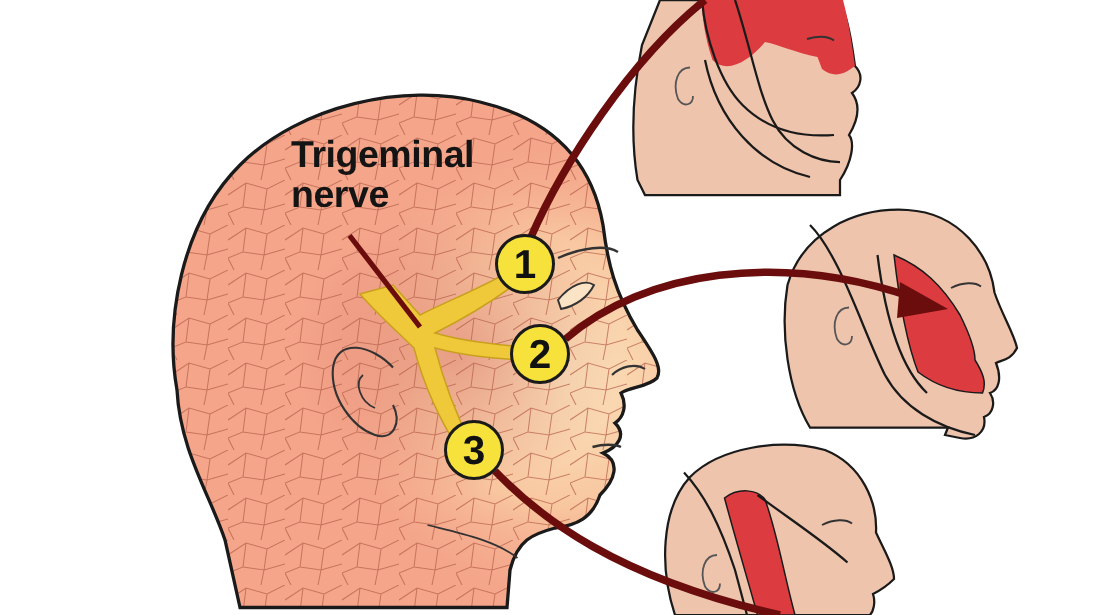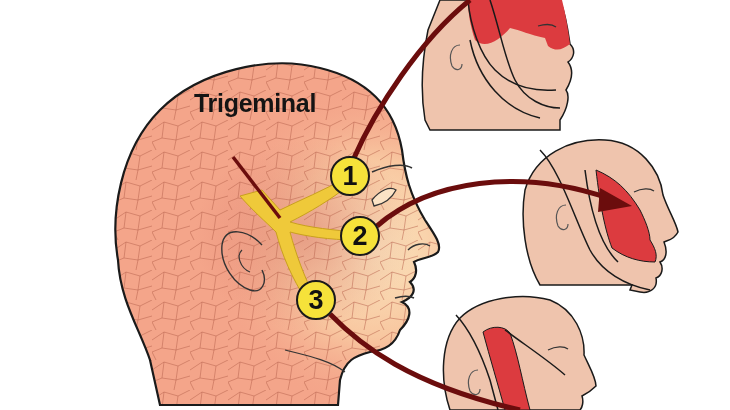--- a/index.html
+++ b/index.html
@@ -109,20 +109,21 @@
     <g>
       <path d="M354 158 C375 110 420 40 470 0" fill="none" stroke="#6b0d0d" stroke-width="5"></path>
       <path d="M377 226 C430 180 520 168 608 198" fill="none" stroke="#6b0d0d" stroke-width="5"></path>
       <path d="M600 188 L632 206 L598 212 Z" fill="#6b0d0d"></path>
       <path d="M330 314 C360 345 410 385 520 410" fill="none" stroke="#6b0d0d" stroke-width="5"></path>
     </g>
   </svg>
 
   <div class="title-label" style="left:194px; top:90px;">
     <div>Trigeminal</div>
+    <div>nerve</div>
   </div>
 
   <div class="badge" style="left:330px; top:156px;">
     <span>1</span>
   </div>
   <div class="badge" style="left:340px; top:216px;">
     <span>2</span>
   </div>
   <div class="badge" style="left:296px; top:280px;">
     <span>3</span>

